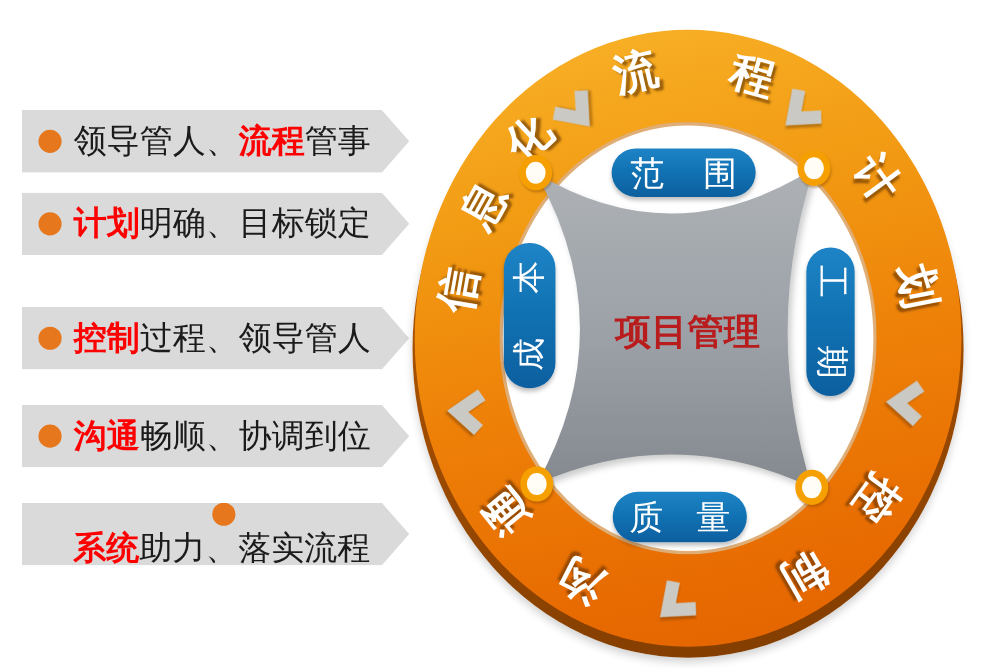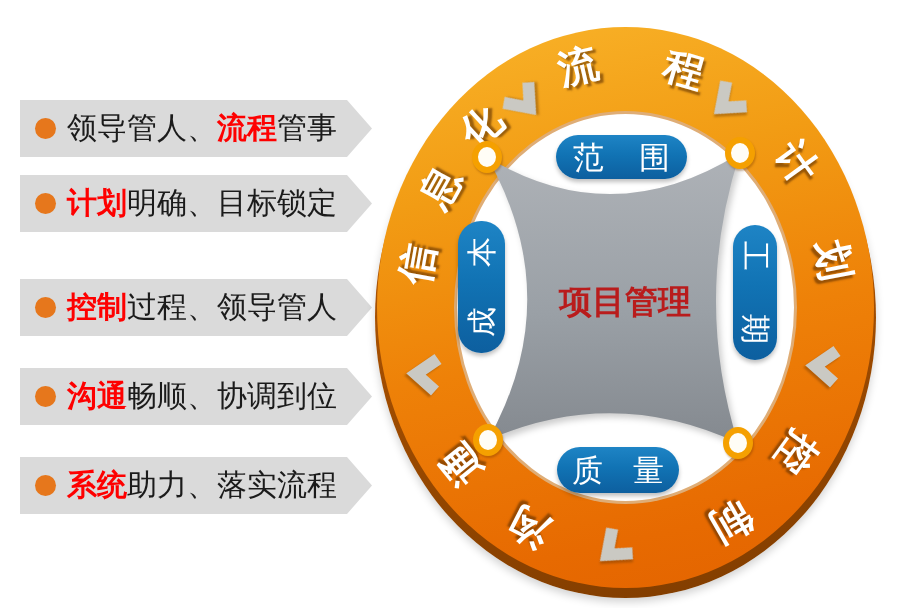--- a/index.html
+++ b/index.html
@@ -10,21 +10,21 @@
   
   .bar{
     position:absolute;left:20px;width:352px;height:57px;background:#dadada;
     clip-path:polygon(0 0, calc(100% - 25px) 0, 100% 50%, calc(100% - 25px) 100%, 0 100%);
     display:flex;align-items:center;
   }
   .bar:nth-of-type(1){top:100px;}
   .bar:nth-of-type(2){top:175px;}
   .bar:nth-of-type(3){top:279px;}
   .bar:nth-of-type(4){top:368px;}
-  .bar:nth-of-type(5){top:457px;}
+  .bar:nth-of-type(5){top:457px;flex-direction:column;}
   .dot{width:21px;height:21px;border-radius:50%;background:#e6771c;margin-left:15px;flex:0 0 auto;}
   .btxt{margin-left:11px;font-size:30px;color:#1b1b1b;font-weight:500;white-space:nowrap;letter-spacing:0;}
   .kw{color:#fe0000;font-weight:700;}
   
   .ring-base{
     position:absolute;left:375px;top:37px;width:501px;height:561px;border-radius:50%;
     background:linear-gradient(170deg,#c06109 0%,#a04c00 55%,#7f3c00 100%);
     box-shadow:0 4px 8px rgba(0,0,0,.18);
   }
   .ring{

